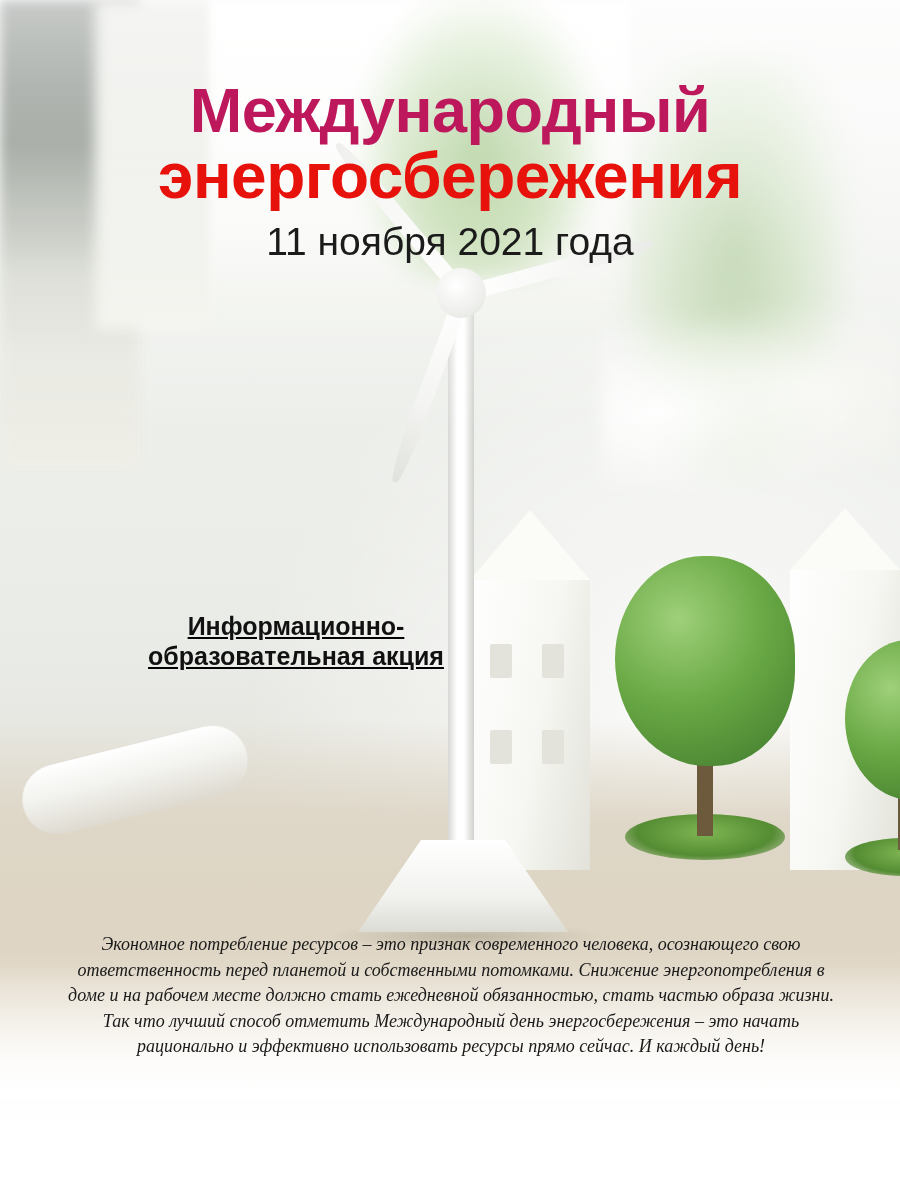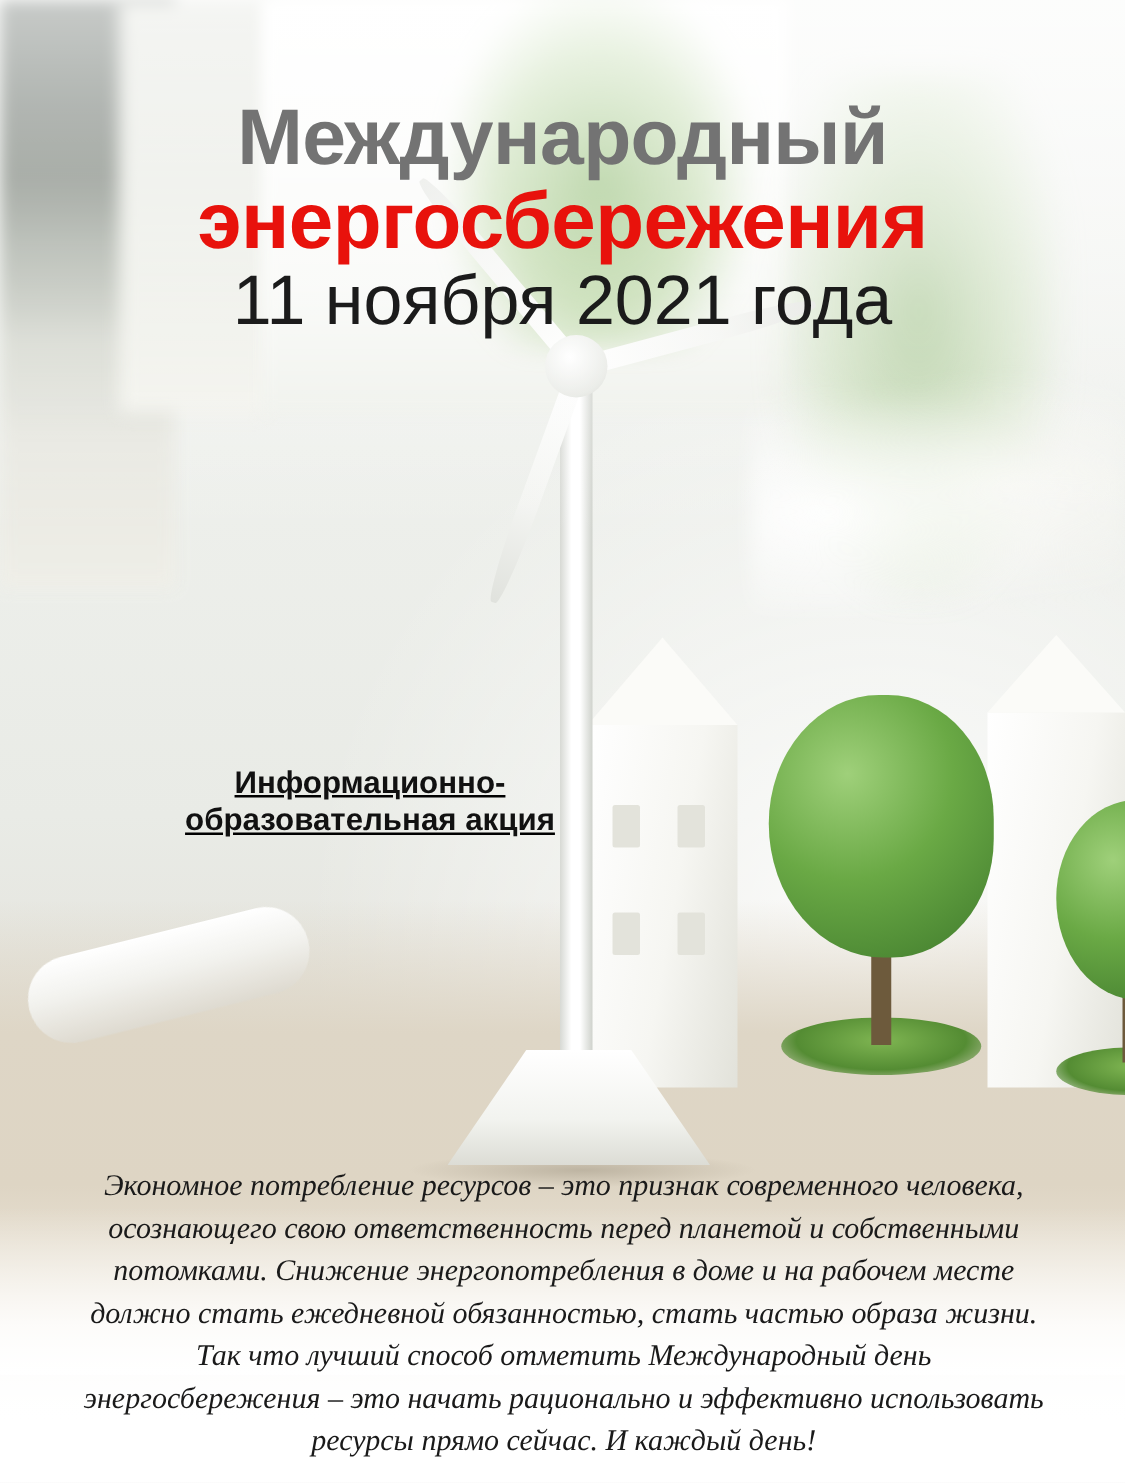--- a/index.html
+++ b/index.html
@@ -190,40 +190,40 @@
   .headline {
     position: absolute;
     left: 0; top: 78px;
     width: 900px;
     text-align: center;
     line-height: 1.02;
   }
   .h-main {
     font-size: 63px;
     font-weight: 700;
-    color: #737373;
+    color: #be185d;
     letter-spacing: -0.5px;
   }
   .h-red-italic {
     margin-top: 8px;
     font-size: 56px;
     font-weight: 700;
     font-style: italic;
     color: #e8120c;
   }
   .h-red {
     margin-top: 2px;
     font-size: 64px;
     font-weight: 700;
     color: #e8120c;
     letter-spacing: -0.5px;
   }
   .h-date {
-    margin-top: 1px;
-    font-size: 56px;
+    margin-top: 12px;
+    font-size: 39px;
     font-weight: 400;
     color: #1b1b1b;
   }
 
   
   .campaign {
     position: absolute;
     left: 36px;
     top: 612px;
     width: 520px;
@@ -258,21 +258,21 @@
 
   
   .lede {
     position: absolute;
     left: 62px;
     top: 932px;
     width: 778px;
     text-align: center;
     font-family: "Liberation Serif", serif;
     font-style: italic;
-    font-size: 24px;
+    font-size: 18px;
     line-height: 1.42;
     color: #1a1a1a;
   }
 
   
   .site {
     position: absolute;
     right: 40px;
     bottom: 22px;
     font-family: "Liberation Serif", serif;

